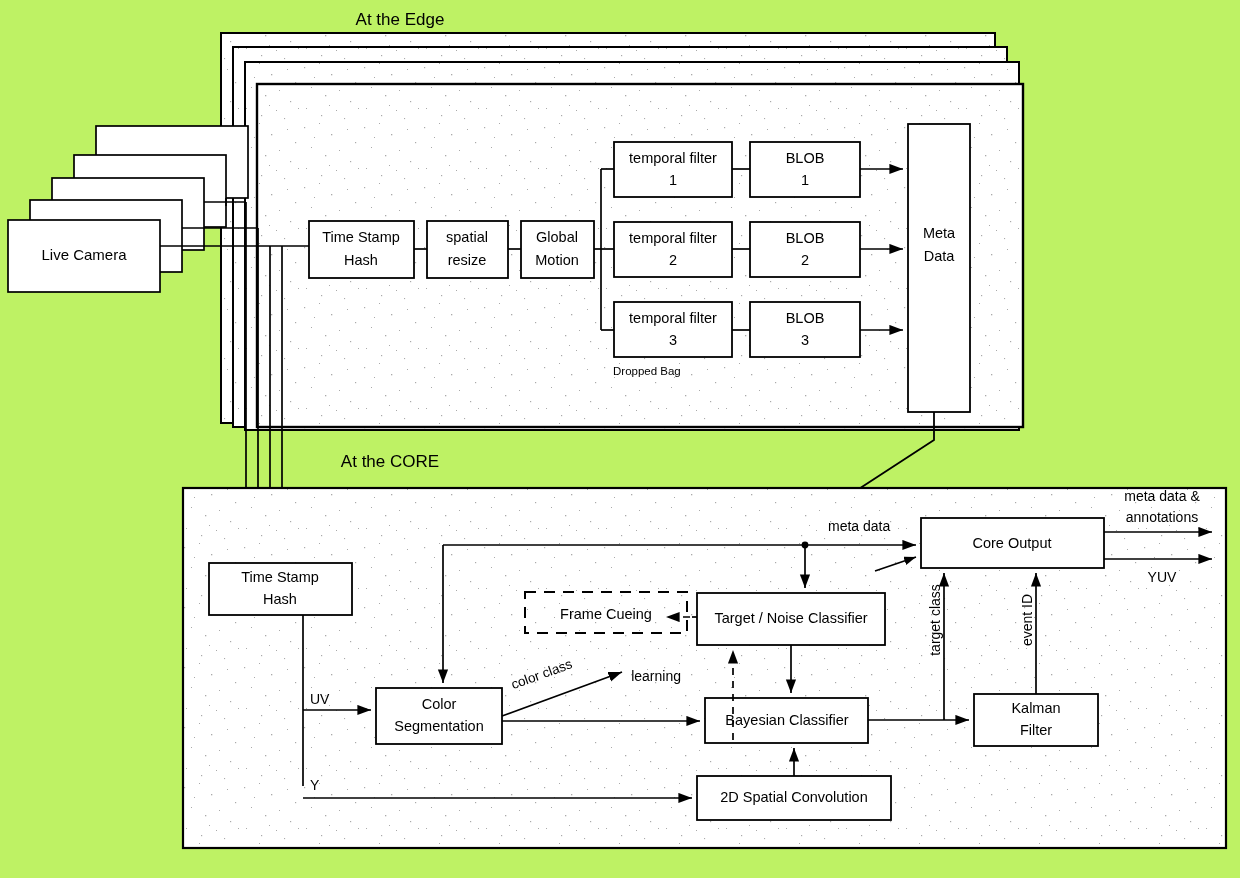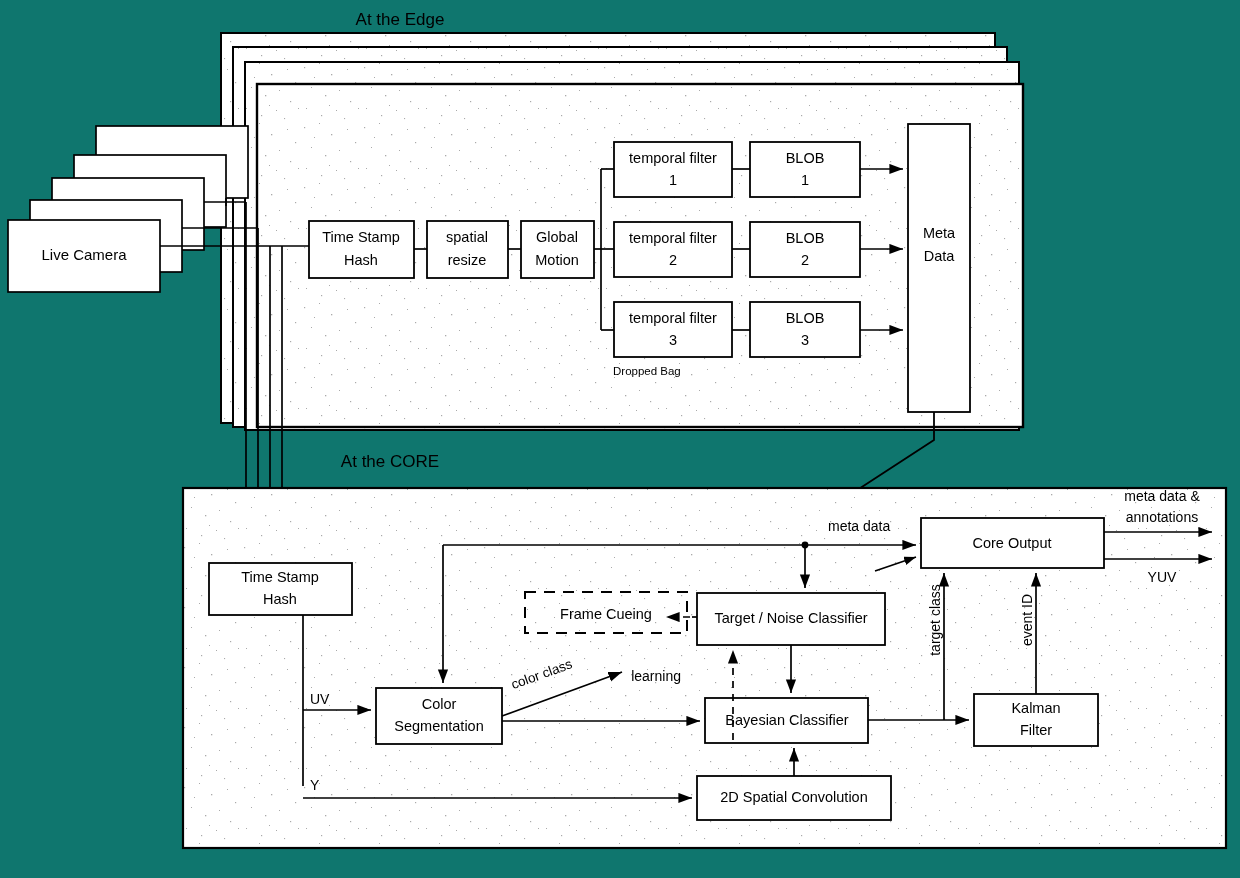--- a/index.html
+++ b/index.html
@@ -1,17 +1,17 @@
 <!DOCTYPE html>
 <html><head>
 <meta charset="utf-8">
 <style>
   html,body{margin:0;padding:0;background:#ffffff;}
   body{width:1240px;height:878px;font-family:"Liberation Sans",sans-serif;color:#000;}
-  #stage{position:relative;width:1240px;height:878px;overflow:hidden;background:#0f766e;}
+  #stage{position:relative;width:1240px;height:878px;overflow:hidden;background:#bef264;}
   svg#diagram{position:absolute;left:0;top:0;width:1240px;height:878px;}
   .lbl{font-family:"Liberation Sans",sans-serif;fill:#000;}
   text{dominant-baseline:middle;}
 </style>
 </head>
 <body>
 
 <div id="stage">
 <svg id="diagram" viewBox="0 0 1240 878">
   <defs>

